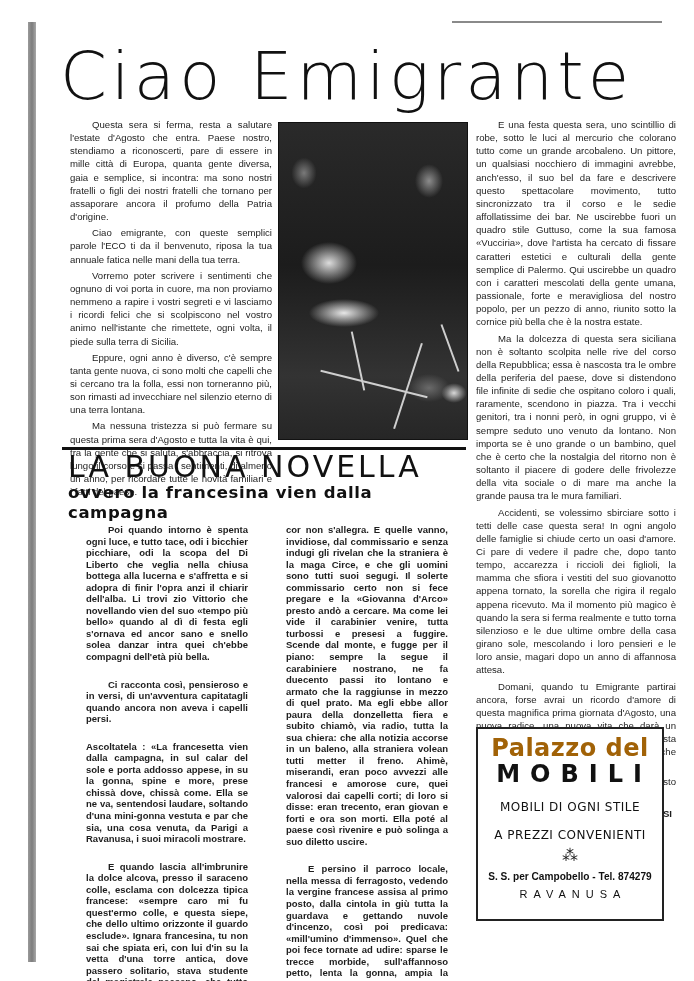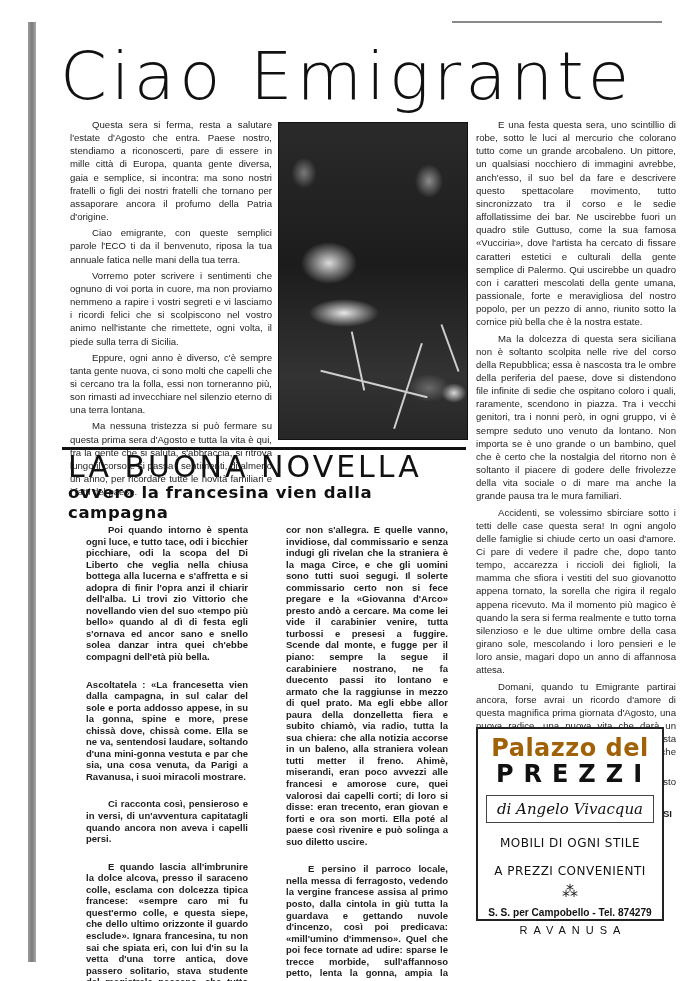--- a/index.html
+++ b/index.html
@@ -69,34 +69,33 @@
   <p>Ciao Emigrante, Ravanusa per questo mese è tutta tua.</p>
   <p class="signature">TONY PARISI</p>
 </div>
 
 <div class="divider"></div>
 <div class="headline">LA BUONA NOVELLA</div>
 <div class="subheadline">ovvero la francesina vien dalla campagna</div>
 
 <div class="col col-b1">
   <p style="text-indent:22px;">Poi quando intorno è spenta ogni luce, e tutto tace, odi i bicchier picchiare, odi la scopa del Di Liberto che veglia nella chiusa bottega alla lucerna e s'affretta e si adopra di finir l'opra anzi il chiarir dell'alba. Li trovi zio Vittorio che novellando vien del suo «tempo più bello» quando al dì di festa egli s'ornava ed ancor sano e snello solea danzar intra quei ch'ebbe compagni dell'età più bella.</p>
+  <p style="text-indent:22px;">Ci racconta così, pensieroso e in versi, di un'avventura capitatagli quando ancora non aveva i capelli persi.</p>
   <p style="text-indent:0;">Ascoltatela : «La francesetta vien dalla campagna, in sul calar del sole e porta addosso appese, in su la gonna, spine e more, prese chissà dove, chissà come. Ella se ne va, sentendosi laudare, soltando d'una mini-gonna vestuta e par che sia, una cosa venuta, da Parigi a Ravanusa, i suoi miracoli mostrare.</p>
-  <p style="text-indent:22px;">Ci racconta così, pensieroso e in versi, di un'avventura capitatagli quando ancora non aveva i capelli persi.</p>
   <p style="text-indent:22px;">E quando lascia all'imbrunire la dolce alcova, presso il saraceno colle, esclama con dolcezza tipica francese: «sempre caro mi fu quest'ermo colle, e questa siepe, che dello ultimo orizzonte il guardo esclude». Ignara francesina, tu non sai che spiata eri, con lui d'in su la vetta d'una torre antica, dove passero solitario, stava studente del magistrale paesano, che tutto vedea in silenzio, binocol in mano: era l'agosto odoroso e lui solea così menare il giorno ascoltando greggi belar, muggire armenti e porgendo gli orecchi al suon della tua voce, ed alla man veloce, che percorrea la faticosa tela.</p>
   <p style="text-indent:22px;">Ma ecco che la fracesetta torna a casa, torna a fiorir la rosa che dianzi languiva, e molle si riposa lo studente di pria. E' già l'ora che volge al desio: la gioventù del loco per le vie si spande, ma non è mirata ed in</p>
 </div>
 
 <div class="col col-b2">
   <p style="text-indent:0;">cor non s'allegra. E quelle vanno, invidiose, dal commissario e senza indugi gli rivelan che la straniera è la maga Circe, e che gli uomini sono tutti suoi segugi. Il solerte commissario certo non si fece pregare e la «Giovanna d'Arco» presto andò a cercare. Ma come lei vide il carabinier venire, tutta turbossi e presesi a fuggire. Scende dal monte, e fugge per il piano: sempre la segue il carabiniere nostrano, ne fa duecento passi ito lontano e armato che la raggiunse in mezzo di quel prato. Ma egli ebbe allor paura della donzelletta fiera e subito chiamò, via radio, tutta la sua chiera: che alla notizia accorse in un baleno, alla straniera volean tutti metter il freno. Ahimè, miserandi, eran poco avvezzi alle francesi e amorose cure, quei valorosi dai capelli corti; di loro si disse: eran trecento, eran giovan e forti e ora son morti. Ella poté al paese così rivenire e può solinga a suo diletto uscire.</p>
   <p style="text-indent:22px;">E persino il parroco locale, nella messa di ferragosto, vedendo la vergine francese assisa al primo posto, dalla cintola in giù tutta la guardava e gettando nuvole d'incenzo, così poi predicava: «mill'umino d'immenso». Quel che poi fece tornate ad udire: sparse le trecce morbide, sull'affannoso petto, lenta la gonna, ampia la scollatura al petto, per il paese riprese a passeggiare e mostravasi si piacente a chi la mirava, che dava per gli occhi una dolcezza al cor, che intender non la può chi non la provava. Io mi avvicinai quasi intimorito, per domandarle di dove fosse mai e se fosse vera, e come fummo dito contro dito, io la guardai, lei mi guardò... E FU SUBITO SERA.</p>
   <p class="signature-plain">PILATO</p>
 </div>
 
 <div class="ad">
   <div class="ad-title1">Palazzo del</div>
-  <div class="ad-title2">PREZZI</div>
-  <div class="ad-sub">di Angelo Vivacqua</div>
+  <div class="ad-title2">MOBILI</div>
   <div class="ad-line" style="">MOBILI DI OGNI STILE</div>
   <div class="ad-line">A PREZZI CONVENIENTI</div>
   <div class="ad-star">⁂</div>
   <div class="ad-addr">S. S. per Campobello - Tel. 874279</div>
   <div class="ad-town">RAVANUSA</div>
 </div>
 
 </body></html>

